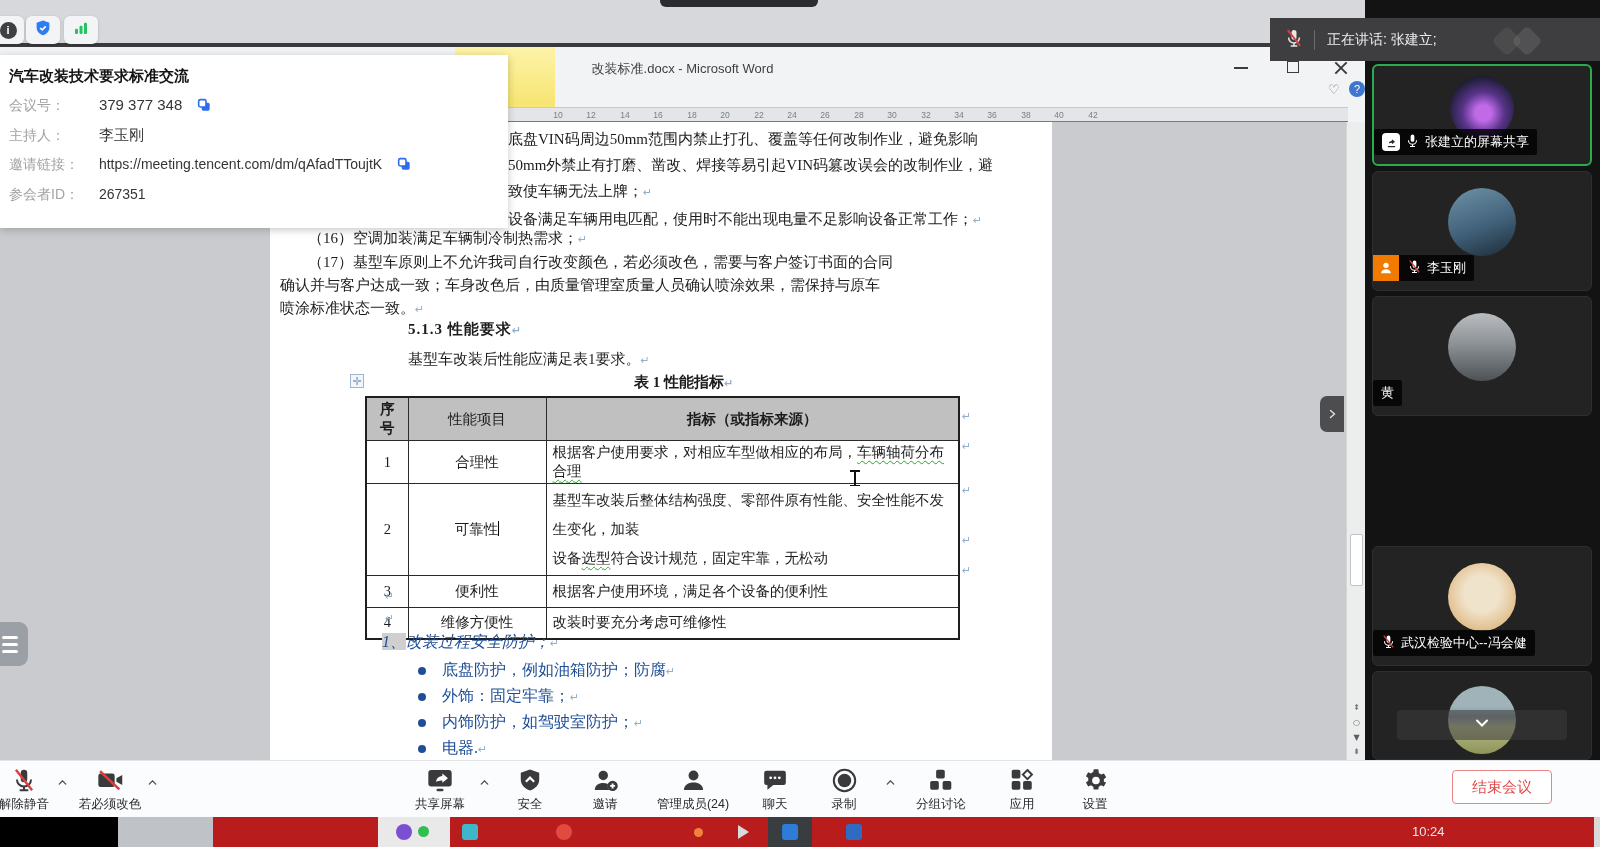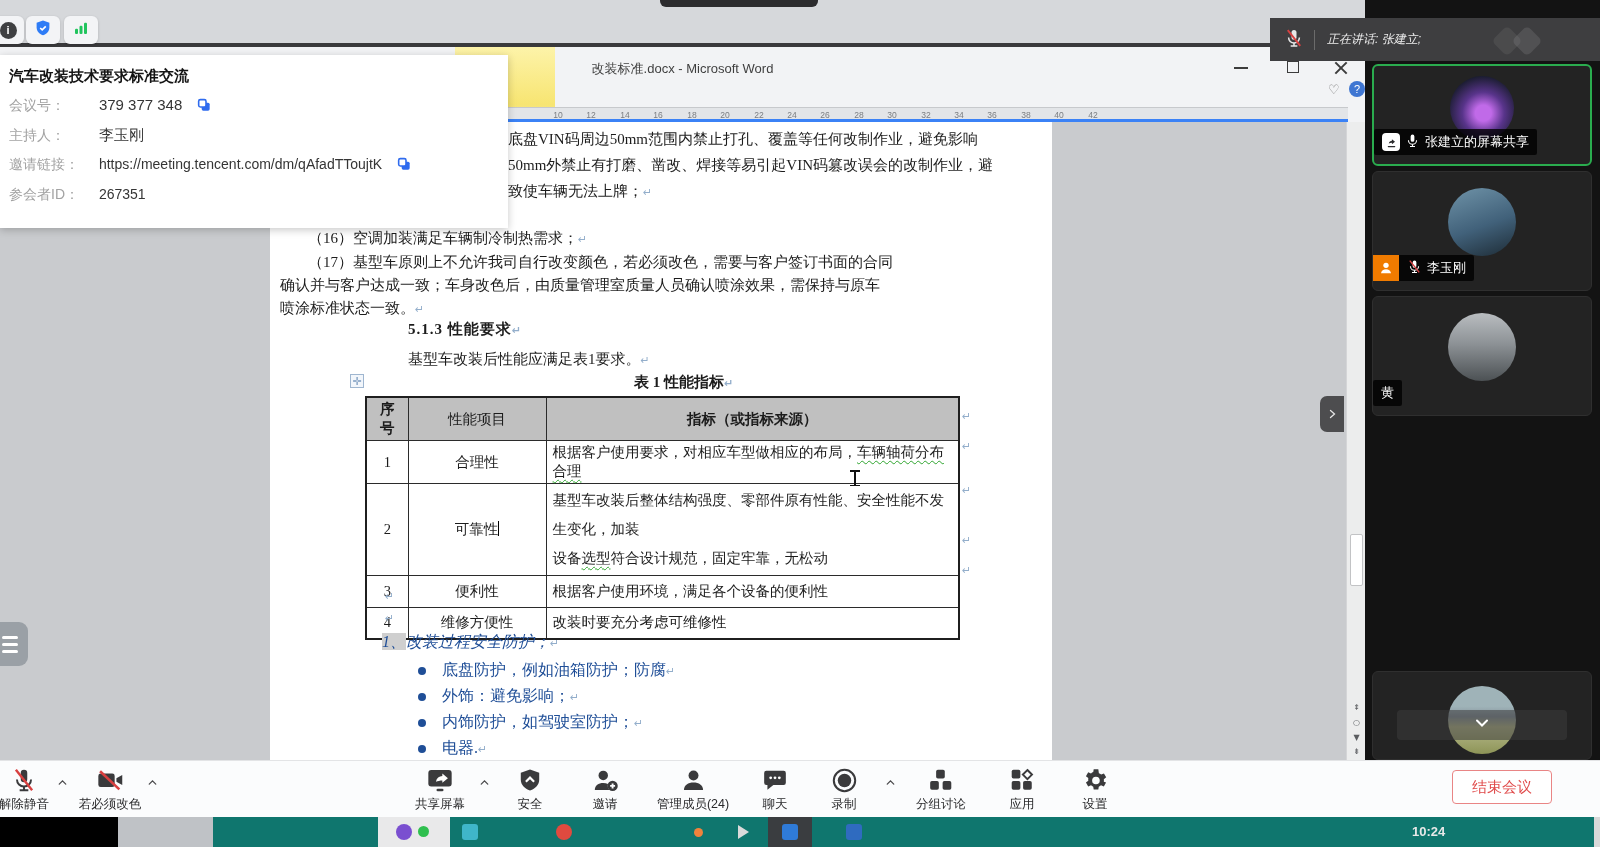--- a/index.html
+++ b/index.html
@@ -13,21 +13,21 @@
   .win-btn { position:absolute; top:10px; width:34px; height:22px; cursor:default; }
   .wb-min { left:1224px; } .wb-max { left:1276px; } .wb-close { left:1324px; }
   .wb-min i { position:absolute; left:10px; top:10px; width:14px; height:2px; background:#3c3c3c; }
   .wb-max i { position:absolute; left:11px; top:4px; width:12px; height:12px; border:1.6px solid #3c3c3c; }
   .wb-close i, .wb-close b { position:absolute; left:9px; top:10px; width:16px; height:2px; background:#3c3c3c; }
   .wb-close i { transform:rotate(45deg);} .wb-close b { transform:rotate(-45deg);}
   .heart-icon { position:absolute; left:1328px; top:39px; font-size:13px; color:#8a8a8a; }
   .help-icon { position:absolute; left:1349px; top:38px; width:16px; height:16px; border-radius:50%; background:#3f76d2; color:#fff; font-size:11px; text-align:center; line-height:16px; }
   .ribbon-yellow { position:absolute; left:455px; top:4px; width:100px; height:104px; background:linear-gradient(180deg,#fdf3a9 0%,#f7e572 55%,#efe9c9 90%,#e7e7e2 100%); }
   .ribbon-frag { position:absolute; left:487px; top:44px; font-size:14px; color:#6a6a6a; }
-  .ruler { position:absolute; left:458px; top:64px; width:890px; height:16px; background:#e3e5e8; border-top:1px solid #c7c9cc; border-bottom:4px solid #3b82f6; color:#7b7e82; font-size:9px; }
+  .ruler { position:absolute; left:458px; top:64px; width:890px; height:16px; background:#e3e5e8; border-top:1px solid #c7c9cc; border-bottom:2px solid #3b82f6; color:#7b7e82; font-size:9px; }
   .ruler-inner { position:absolute; left:95px; top:1px; width:545px; height:12px; display:flex; justify-content:space-between; align-items:center; }
   .ruler-inner span { transform:scale(.95); }
   .doc-area { position:absolute; left:0; top:79px; width:1346px; height:638px; background:#c9cbce; overflow:hidden; }
   .doc-page { position:absolute; left:270px; top:0; width:782px; height:638px; background:#ffffff; overflow:hidden;
               font-family:"Liberation Serif", serif; font-size:15px; color:#1c1c1c; }
   .pilcrow { color:#93aecb; font-size:11px; font-family:"DejaVu Sans",sans-serif; }
   .doc-abs { position:absolute; white-space:nowrap; }
   .clipped-block div { line-height:26px; white-space:nowrap; }
   .doc-heading { font-weight:bold; letter-spacing:1px; }
   .doc-table { position:absolute; left:95px; top:274px; width:593px; border-collapse:collapse; table-layout:fixed; font-size:14.5px; }
@@ -66,21 +66,21 @@
   
   .top-pill { position:absolute; left:660px; top:0; width:158px; height:7px; background:#2c2c2e; border-radius:0 0 6px 6px; z-index:40; }
 
   
   .left-handle { position:absolute; left:-14px; top:622px; width:42px; height:44px; background:#9aa0a6; border-radius:9px; z-index:40; display:flex; flex-direction:column; justify-content:center; gap:4px; padding-left:16px; }
   .left-handle i { width:16px; height:3px; background:#fff; border-radius:2px; }
 
   
   .banner { position:absolute; left:1270px; top:18px; width:330px; height:43px; background:#3e3e40; z-index:50; display:flex; align-items:center; }
   .banner-divider { width:1px; height:20px; background:#6b6b6b; margin:0 12px 0 10px; }
-  .banner-text { color:#ececec; font-size:12px;font-style:italic; }
+  .banner-text { color:#ececec; font-size:14px; }
   .banner-logo { position:absolute; right:42px; top:5px; width:70px; height:34px; opacity:.5; }
   .banner-logo i, .banner-logo b { position:absolute; top:7px; width:22px; height:22px; background:#ffffff22; border-radius:5px; transform:rotate(45deg); }
   .banner-logo i { left:8px; } .banner-logo b { left:28px; background:#ffffff33; }
 
   
   .sidebar { position:absolute; left:1365px; top:0; width:235px; height:760px; background:#131313; z-index:20; }
   .tile { position:absolute; left:7px; width:220px; background:#232323; border:1px solid #2f2f2f; border-radius:6px; overflow:hidden; }
   .tile.active { border:2px solid #2aac4e; }
   .avatar { position:absolute; left:50%; transform:translateX(-50%); border-radius:50%; }
   .name-bar { position:absolute; left:0; bottom:9px; display:flex; align-items:stretch; max-width:214px; }
@@ -93,21 +93,21 @@
 
   
   .toolbar { position:absolute; left:0; top:760px; width:1600px; height:57px; background:#fbfcfd; border-top:1px solid #e3e4e6; z-index:60; }
   .tb-item { position:absolute; top:5px; width:96px; text-align:center; cursor:pointer; }
   .tb-icon { height:28px; display:flex; align-items:center; justify-content:center; color:#3a3a3c; }
   .tb-label { font-size:12.5px; color:#2a2a2c; margin-top:2px; white-space:nowrap; }
   .tb-chevron { position:absolute; top:14px; cursor:pointer; }
   .end-btn { position:absolute; right:48px; top:9px; width:100px; height:34px; border:1px solid #e98585; border-radius:4px; color:#e04b4b; font-size:15px; background:#fff; text-align:center; line-height:32px; cursor:pointer; }
 
   
-  .taskbar { position:absolute; left:0; top:817px; width:1600px; height:30px; background:#0f766e; z-index:70;font-weight:bold; }
+  .taskbar { position:absolute; left:0; top:817px; width:1600px; height:30px; background:#b91c1c; z-index:70; }
   .tk-black { position:absolute; left:0; top:0; width:118px; height:30px; background:#000; }
   .tk-light1 { position:absolute; left:118px; top:0; width:95px; height:30px; background:#bfc2c6; }
   .tk-light2 { position:absolute; left:378px; top:0; width:72px; height:30px; background:#e9e9ea; }
   .tk-ico { position:absolute; top:7px; width:16px; height:16px; border-radius:3px; }
   .tk-app { position:absolute; top:0; width:44px; height:30px; background:#3a3d40; }
   .tk-clock { position:absolute; left:1412px; top:7px; color:#e8e8e8; font-size:13px; }
   .tk-sliver { position:absolute; right:0; top:0; width:6px; height:30px; background:#d9d9d9; }
 </style>
 </head>
 <body>
@@ -156,20 +156,21 @@
         </div>
     </div>
 
     <div class="doc-area">
       <div class="doc-page">
 
         <div class="doc-abs clipped-block" style="left:238px; top:4px;">
           <div>底盘VIN码周边50mm范围内禁止打孔、覆盖等任何改制作业，避免影响</div>
           <div>50mm外禁止有打磨、凿改、焊接等易引起VIN码篡改误会的改制作业，避</div>
           <div><span>致使车辆无法上牌；</span><span class="pilcrow">↵</span></div>
+          <div><span>设备满足车辆用电匹配，使用时不能出现电量不足影响设备正常工作；</span><span class="pilcrow">↵</span></div>
         </div>
 
         <div class="doc-abs" style="left:38px; top:107px;">
           <span>（16）空调加装满足车辆制冷制热需求；</span><span class="pilcrow">↵</span>
         </div>
 
         <div class="doc-abs" style="left:38px; top:131px;"><span>（17）基型车原则上不允许我司自行改变颜色，若必须改色，需要与客户签订书面的合同</span></div>
         <div class="doc-abs" style="left:10px; top:154px;"><span>确认并与客户达成一致；车身改色后，由质量管理室质量人员确认喷涂效果，需保持与原车</span></div>
         <div class="doc-abs" style="left:10px; top:177px;">
           <span>喷涂标准状态一致。</span><span class="pilcrow">↵</span>
@@ -235,21 +236,21 @@
         <div class="doc-abs blue-txt" style="left:112px; top:510px; font-size:16px;font-style:italic;">
           <span class="hl">1、</span><span>改装过程安全防护；</span><span class="pilcrow">↵</span>
         </div>
 
         <span class="bullet-dot" style="left:148px; top:545px;"></span>
         <div class="doc-abs blue-txt" style="left:172px; top:538px; font-size:16px;">
           <span>底盘防护，例如油箱防护；防腐</span><span class="pilcrow">↵</span>
         </div>
         <span class="bullet-dot" style="left:148px; top:571px;"></span>
         <div class="doc-abs blue-txt" style="left:172px; top:564px; font-size:16px;">
-          <span>外饰：避免影响；</span><span class="pilcrow">↵</span>
+          <span>外饰：固定牢靠；</span><span class="pilcrow">↵</span>
         </div>
         <span class="bullet-dot" style="left:148px; top:597px;"></span>
         <div class="doc-abs blue-txt" style="left:172px; top:590px; font-size:16px;">
           <span>内饰防护，如驾驶室防护；</span><span class="pilcrow">↵</span>
         </div>
         <span class="bullet-dot" style="left:148px; top:623px;"></span>
         <div class="doc-abs blue-txt" style="left:172px; top:616px; font-size:16px;">
           <span>电器.</span><span class="pilcrow">↵</span>
         </div>
 
@@ -398,20 +399,36 @@
     <div class="tile" style="top:296px; height:120px;">
       <div class="avatar" style="top:16px; width:68px; height:68px; background:linear-gradient(180deg,#b9bdc0 0%,#8d9296 45%,#4c5154 100%);"></div>
       <div class="name-bar">
         <div class="name-seg" style="border-radius:2px;">
           <span class="name-txt">黄</span>
         </div>
       </div>
     </div>
 
 
+    <div class="tile" style="top:546px; height:120px;">
+      <div class="avatar" style="top:16px; width:68px; height:68px; background:radial-gradient(circle at 50% 45%, #f0e3cc 0 35%, #e2c190 70%, #d3a368 100%);"></div>
+      <div class="name-bar">
+        <div class="name-seg" style="border-radius:2px;">
+          <span>
+            <svg width="15" height="15" viewBox="0 0 24 24">
+                <rect x="9" y="2.5" width="6" height="11.5" rx="3" fill="#fff"></rect>
+                <path d="M5.5 11.5a6.5 6.5 0 0 0 13 0" fill="none" stroke="#fff" stroke-width="1.8"></path>
+                <path d="M12 18v3.2M8 21.5h8" stroke="#fff" stroke-width="1.8" fill="none"></path>
+                <path d="M4.5 2.5L19.5 21.5" stroke="#d84040" stroke-width="2.2"></path>
+              </svg>
+          </span>
+          <span class="name-txt">武汉检验中心--冯会健</span>
+        </div>
+      </div>
+    </div>
 
     <div class="tile" style="top:671px; height:89px;">
       <div class="avatar" style="top:14px; width:68px; height:68px; background:linear-gradient(180deg,#9fb3b8 0 30%,#86929b 45%,#b6b98b 60%,#8d9457 100%);"></div>
       <div class="overflow-strip">
         <span>
           <svg width="20" height="20" viewBox="0 0 24 24">
               <path d="M6 9l6 6 6-6" stroke="#fff" stroke-width="2.4" fill="none" stroke-linecap="round"></path>
             </svg>
         </span>
       </div>

